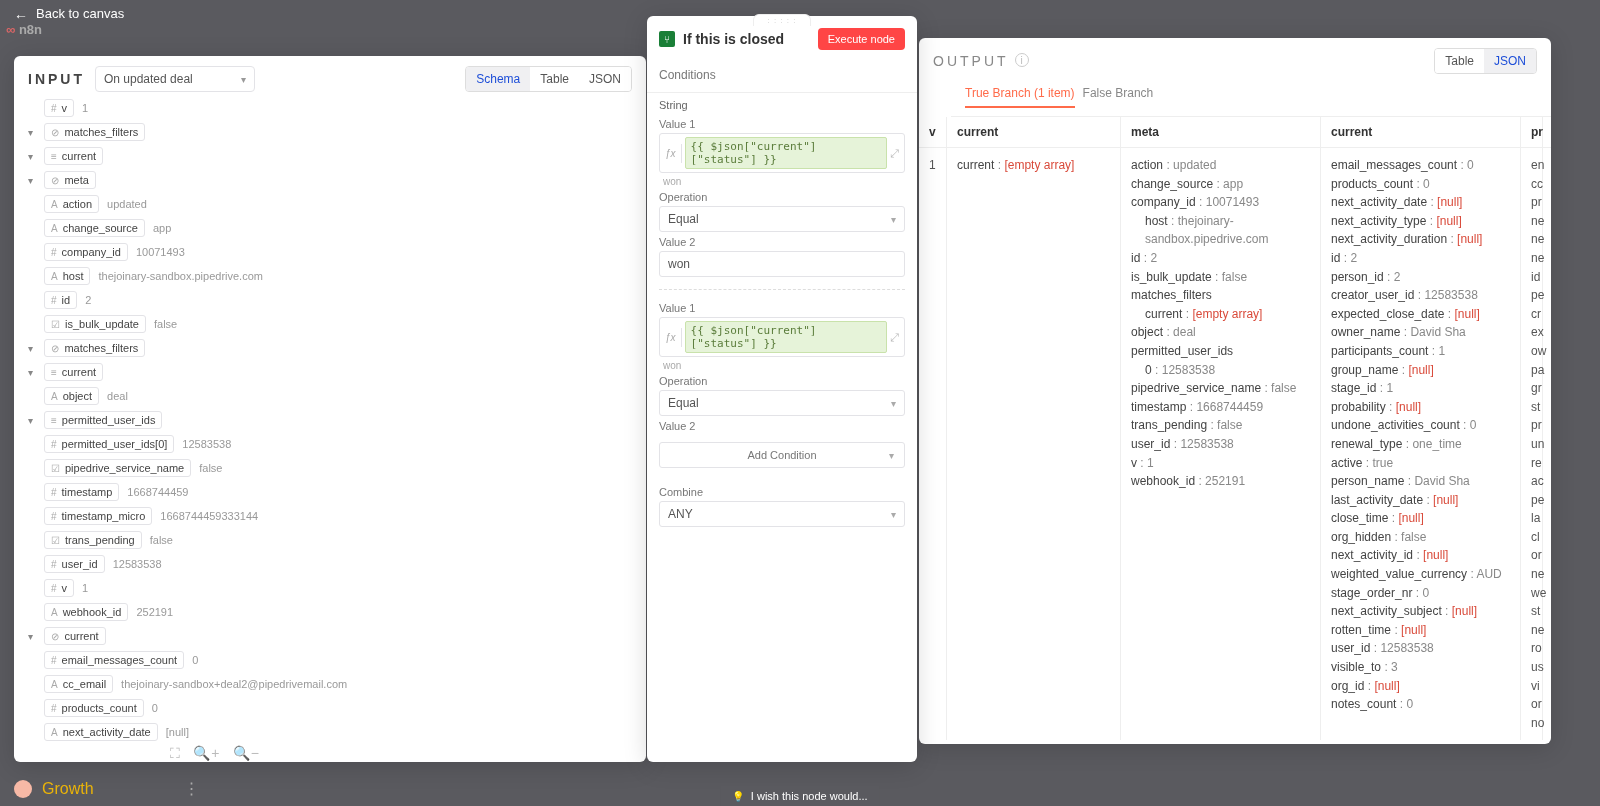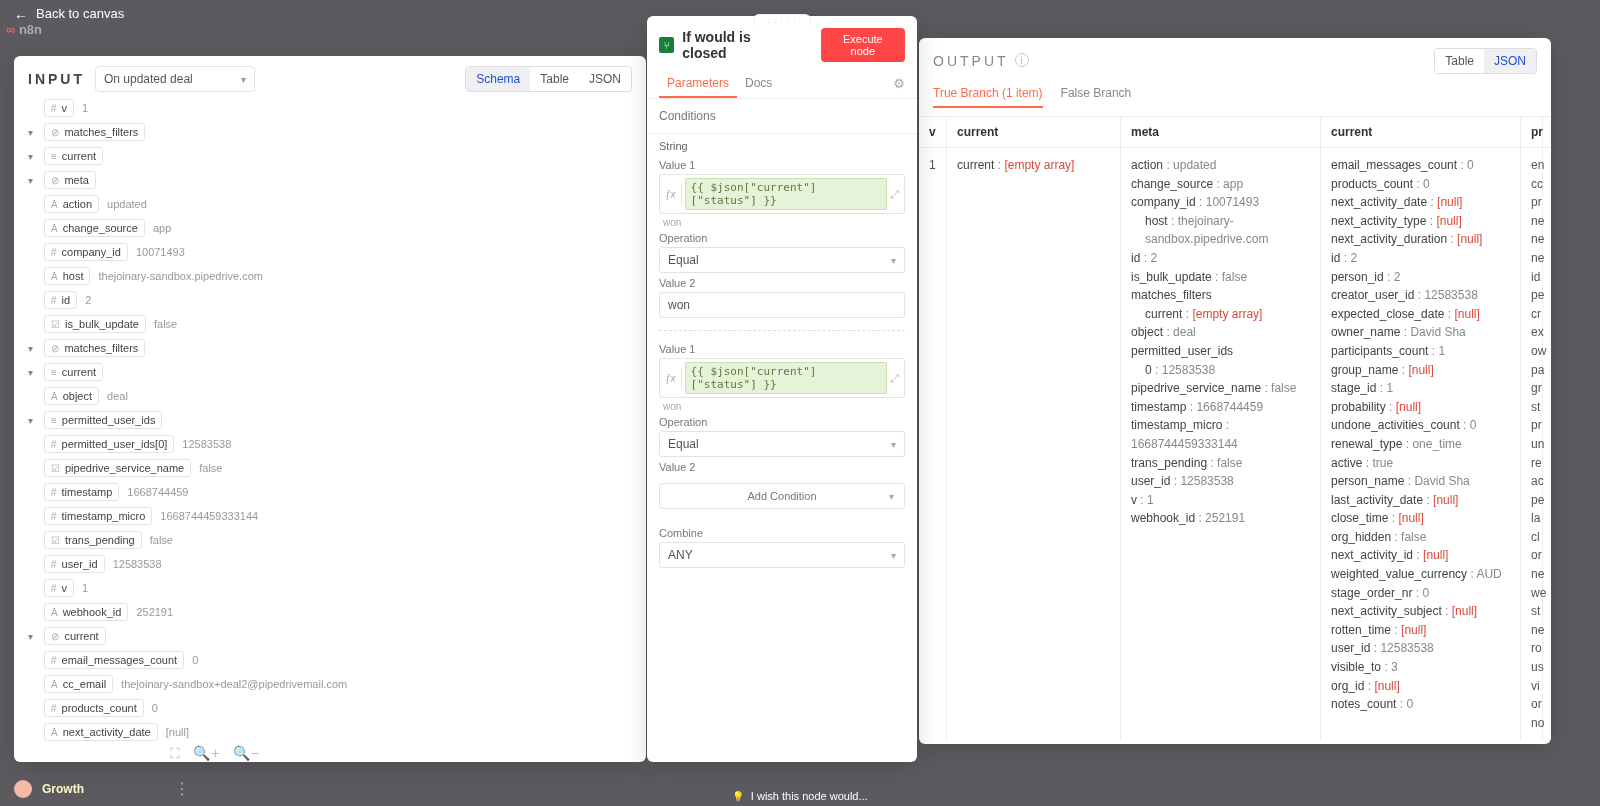--- a/index.html
+++ b/index.html
@@ -54,21 +54,21 @@
 .tgt { color:#bbb; font-size:11px; margin-right:5px;}
 .result { font-size:10px; color:#aaa; margin-top:3px; margin-left:4px;}
 .text-field { width:100%; border:1px solid #e3e3e7; border-radius:3px; padding:5px 8px; font-size:12px; background:#fff; margin-top:3px; color:#555;}
 .select-field { width:100%; border:1px solid #e3e3e7; border-radius:3px; padding:5px 8px; font-size:12px; background:#fff; margin-top:3px; color:#555; display:flex; justify-content:space-between; align-items:center; cursor:pointer;}
 .select-field .chev { font-size:10px; color:#aaa;}
 .dash-divider { border-top:1px dashed #ddd; margin:12px 0;}
 .add-btn { width:100%; border:1px solid #e3e3e7; border-radius:3px; padding:6px; text-align:center; font-size:11px; color:#777; cursor:pointer; display:flex; justify-content:center; align-items:center; position:relative; background:#fff; margin-top:10px;}
 .add-btn .chev { position:absolute; right:10px; font-size:10px; color:#aaa;}
 
 
-.out-tabs { display:flex; gap:18px; padding:8px 14px; border-bottom:1px solid #eee; font-size:12px;}
+.out-tabs { display:flex; gap:8px; padding:8px 14px; border-bottom:1px solid #eee; font-size:12px;margin-left:32px;}
 .out-tabs .tab { color:#888; cursor:pointer;}
 .out-tabs .tab.active { color:#ff6b4a; border-bottom:2px solid #ff6b4a; padding-bottom:6px;}
 .oc-v { width:28px;}
 .oc-curr{width:174px;}
 .oc-meta{width:200px;}
 .oc-current2{width:200px;}
 .oc-last{width:22px;}
 .thead-row { display:flex; border-bottom:1px solid #eee; font-weight:600; color:#333; font-size:12px;}
 .thead-row > div { padding:8px 10px; border-right:1px solid #eee;}
 .tbody-row { display:flex; font-size:12px; color:#555;}
@@ -79,21 +79,21 @@
 .null { color:#d94a3a;}
 .indent {padding-left:14px;}
 
 
 .feedback { position:absolute; bottom:0; left:50%; transform:translateX(-50%); min-width:150px; padding:4px 12px; color:#fff; font-size:11px; background:#5a5a5f; z-index:20; display:flex; gap:6px; align-items:center;}
 .feedback .dot { font-size:10px;}
 
 
 .bfoot { position:absolute; bottom:8px; left:14px; display:flex; align-items:center; gap:10px;}
 .avatar { width:18px; height:18px; border-radius:50%; background:#f7b9a6;}
-.wname { font-size:12px; color:#fef9c3;font-weight:bold;}
+.wname { font-size:16px; color:#eab308;}
 .dots { color:#aaa; font-size:16px; margin-left:80px; cursor:pointer;}
 
 
 .zoombar { position:absolute; bottom:44px; left:170px; display:flex; gap:14px; color:#bbb; font-size:14px;}
 .zoombar span { cursor:pointer;}
 
 .info-i { width:14px; height:14px; border-radius:50%; border:1px solid #ccc; color:#bbb; font-size:10px; display:inline-flex; align-items:center; justify-content:center; margin-left:6px; cursor:pointer;}
 </style>
 </head>
 <body>
@@ -249,28 +249,23 @@
         <span class="valtxt">[null]</span>
       </div>
     </div>
 </div>
 
 <div class="panel panel-center">
   <div class="handle">: : : : :</div>
   <div class="node-header">
     <div class="left">
       <div class="node-icon">⑂</div>
-      <div class="node-title">If would is closed</div>
+      <div class="node-title">If this is closed</div>
     </div>
     <button class="exec-btn">Execute node</button>
-  </div>
-  <div class="tabs">
-    <div class="tab active">Parameters</div>
-    <div class="tab">Docs</div>
-    <div class="gear">⚙</div>
   </div>
   <div class="section" style="border-bottom:1px solid #eee;">
     <span class="sec-title">Conditions</span>
   </div>
   <div class="block-title">String</div>
 
   <div id="blocks">
       <div class="fwrap">
         <div class="label">Value 1</div>
         <div class="expr-field">
@@ -354,21 +349,20 @@
         <div class=" indent"><span class="k">host</span> <span class="sep">:</span> <span class="vv">thejoinary-sandbox.pipedrive.com</span></div>
         <div class=""><span class="k">id</span> <span class="sep">:</span> <span class="vv">2</span></div>
         <div class=""><span class="k">is_bulk_update</span> <span class="sep">:</span> <span class="vv">false</span></div>
         <div class=""><span class="k">matches_filters</span></div>
         <div class=" indent"><span class="k">current</span> <span class="sep">:</span> <span class="null">[empty array]</span></div>
         <div class=""><span class="k">object</span> <span class="sep">:</span> <span class="vv">deal</span></div>
         <div class=""><span class="k">permitted_user_ids</span></div>
         <div class=" indent"><span class="k">0</span> <span class="sep">:</span> <span class="vv">12583538</span></div>
         <div class=""><span class="k">pipedrive_service_name</span> <span class="sep">:</span> <span class="vv">false</span></div>
         <div class=""><span class="k">timestamp</span> <span class="sep">:</span> <span class="vv">1668744459</span></div>
-        <div class=""><span class="k">timestamp_micro</span> <span class="sep">:</span> <span class="vv">1668744459333144</span></div>
         <div class=""><span class="k">trans_pending</span> <span class="sep">:</span> <span class="vv">false</span></div>
         <div class=""><span class="k">user_id</span> <span class="sep">:</span> <span class="vv">12583538</span></div>
         <div class=""><span class="k">v</span> <span class="sep">:</span> <span class="vv">1</span></div>
         <div class=""><span class="k">webhook_id</span> <span class="sep">:</span> <span class="vv">252191</span></div>
       </div>
     <div class="oc-current2" id="oc-current2">
         <div class=""><span class="k">email_messages_count</span> <span class="sep">:</span> <span class="vv">0</span></div>
         <div class=""><span class="k">products_count</span> <span class="sep">:</span> <span class="vv">0</span></div>
         <div class=""><span class="k">next_activity_date</span> <span class="sep">:</span> <span class="null">[null]</span></div>
         <div class=""><span class="k">next_activity_type</span> <span class="sep">:</span> <span class="null">[null]</span></div>

